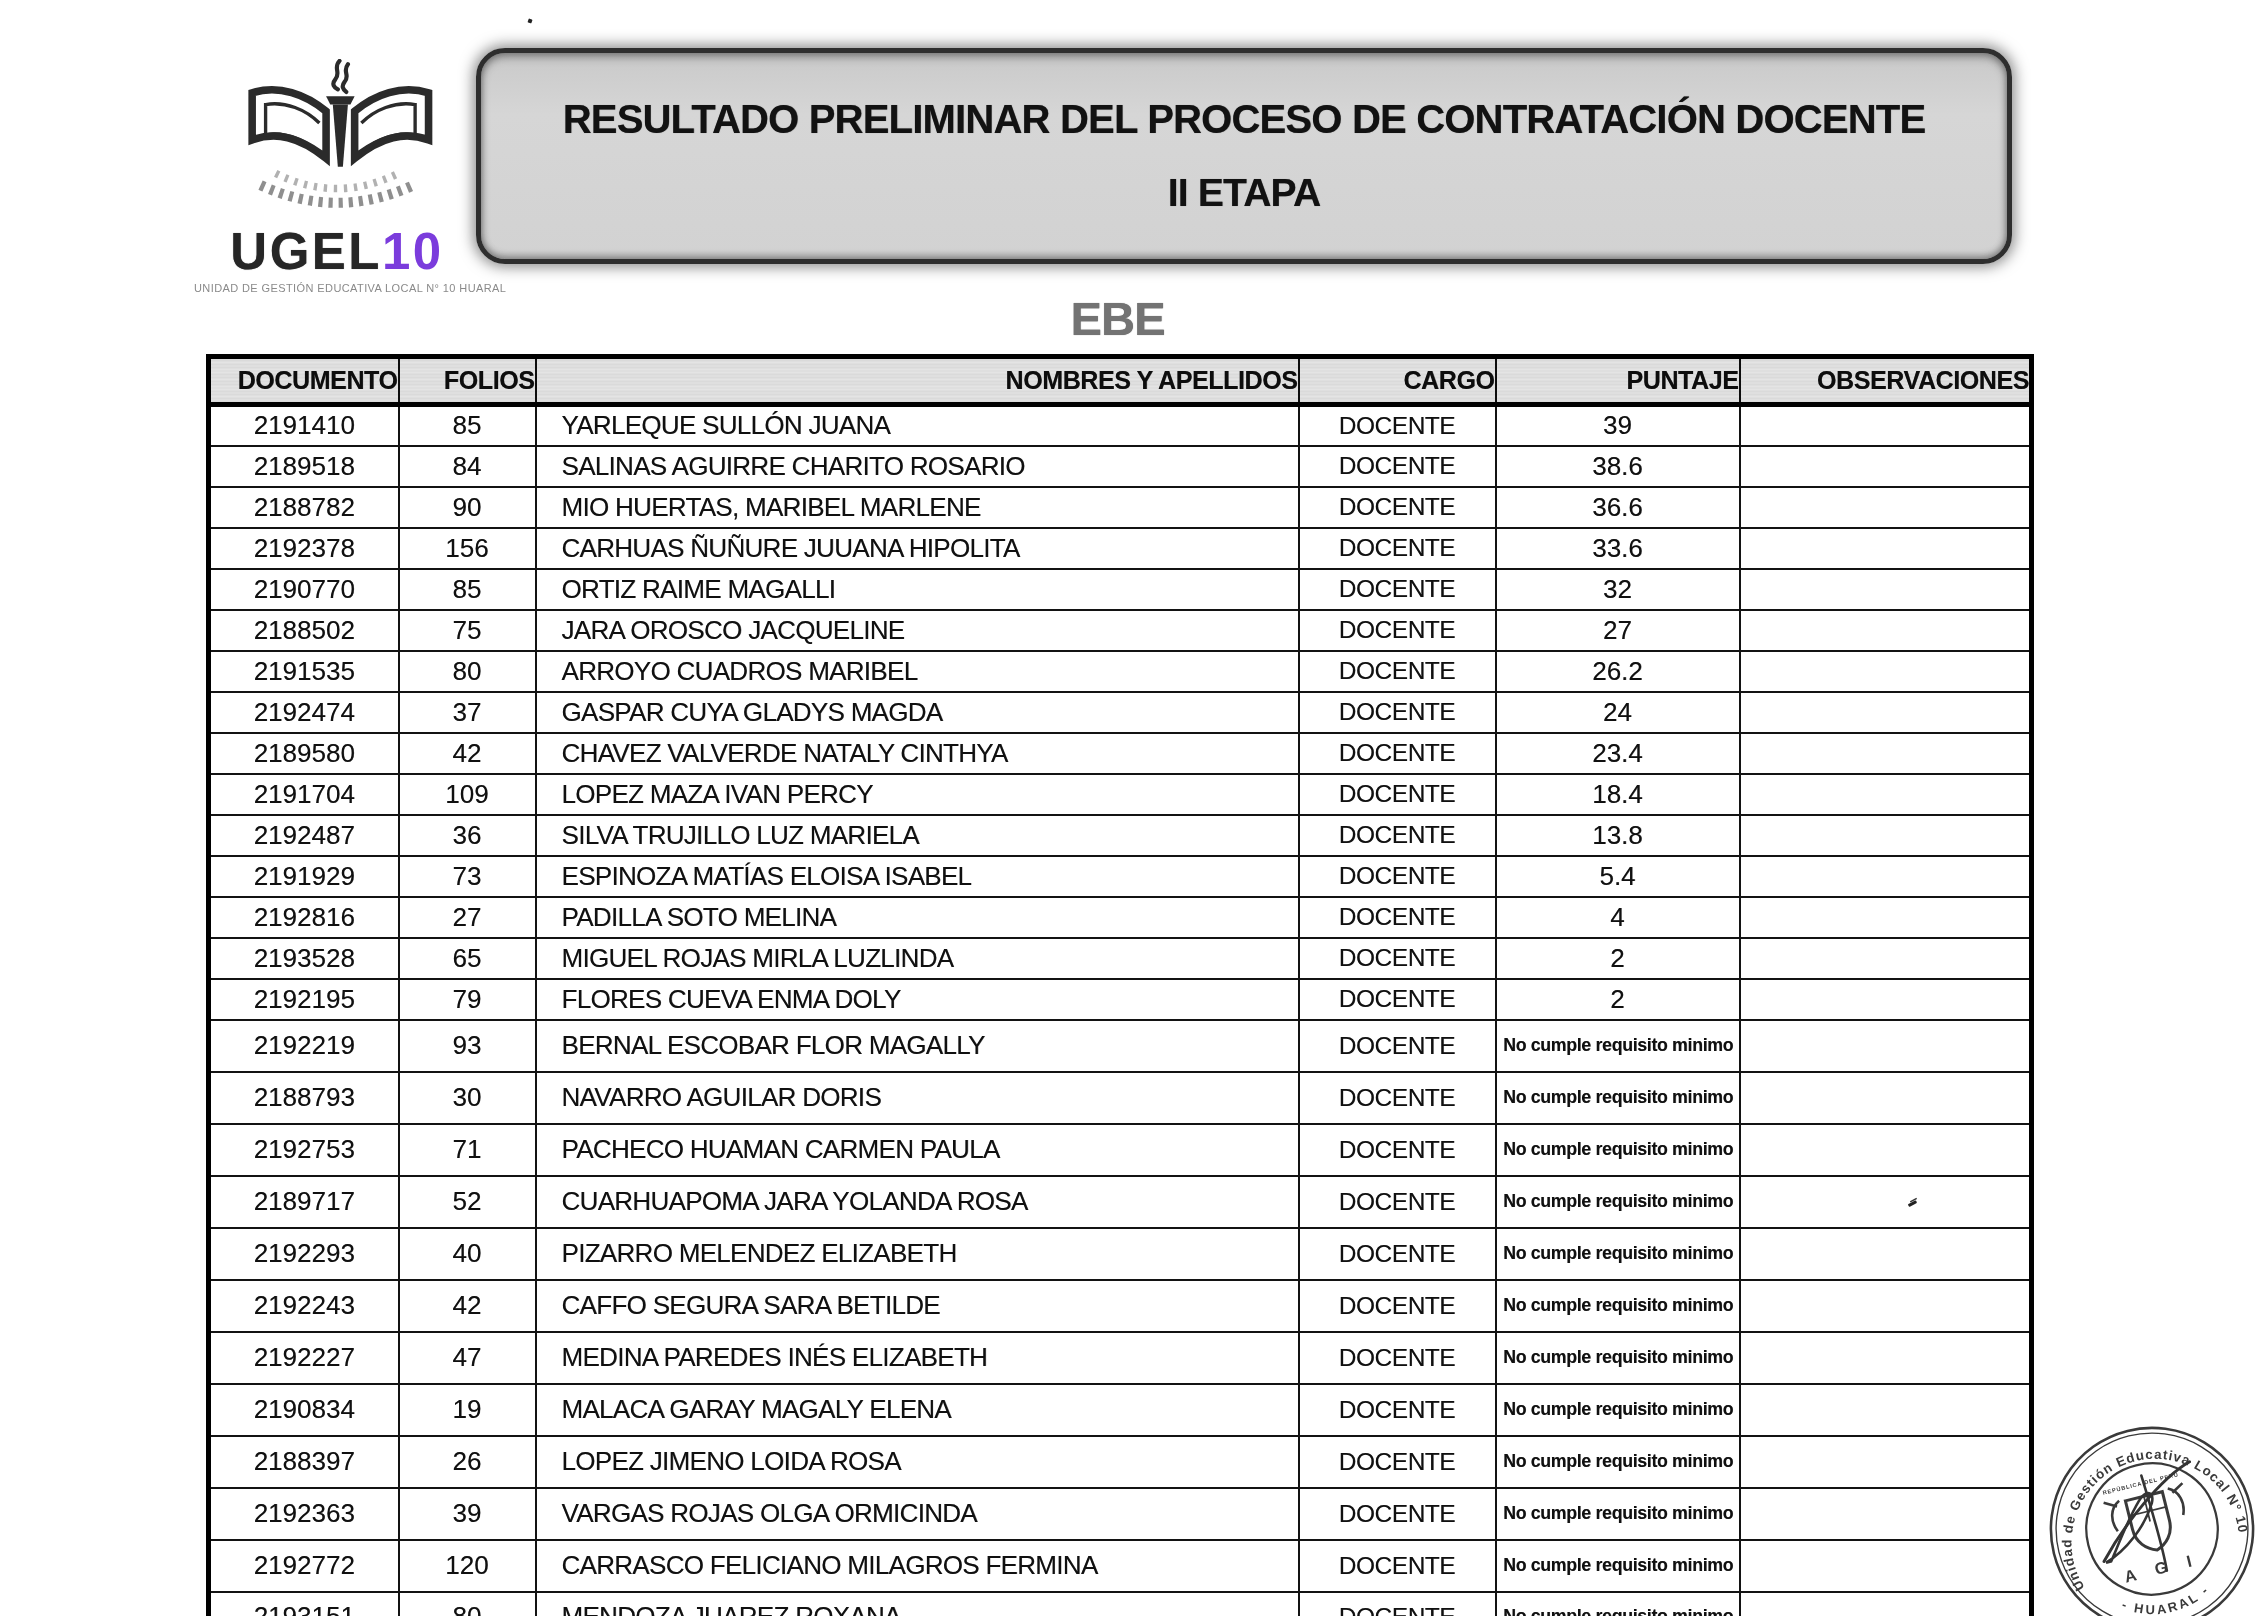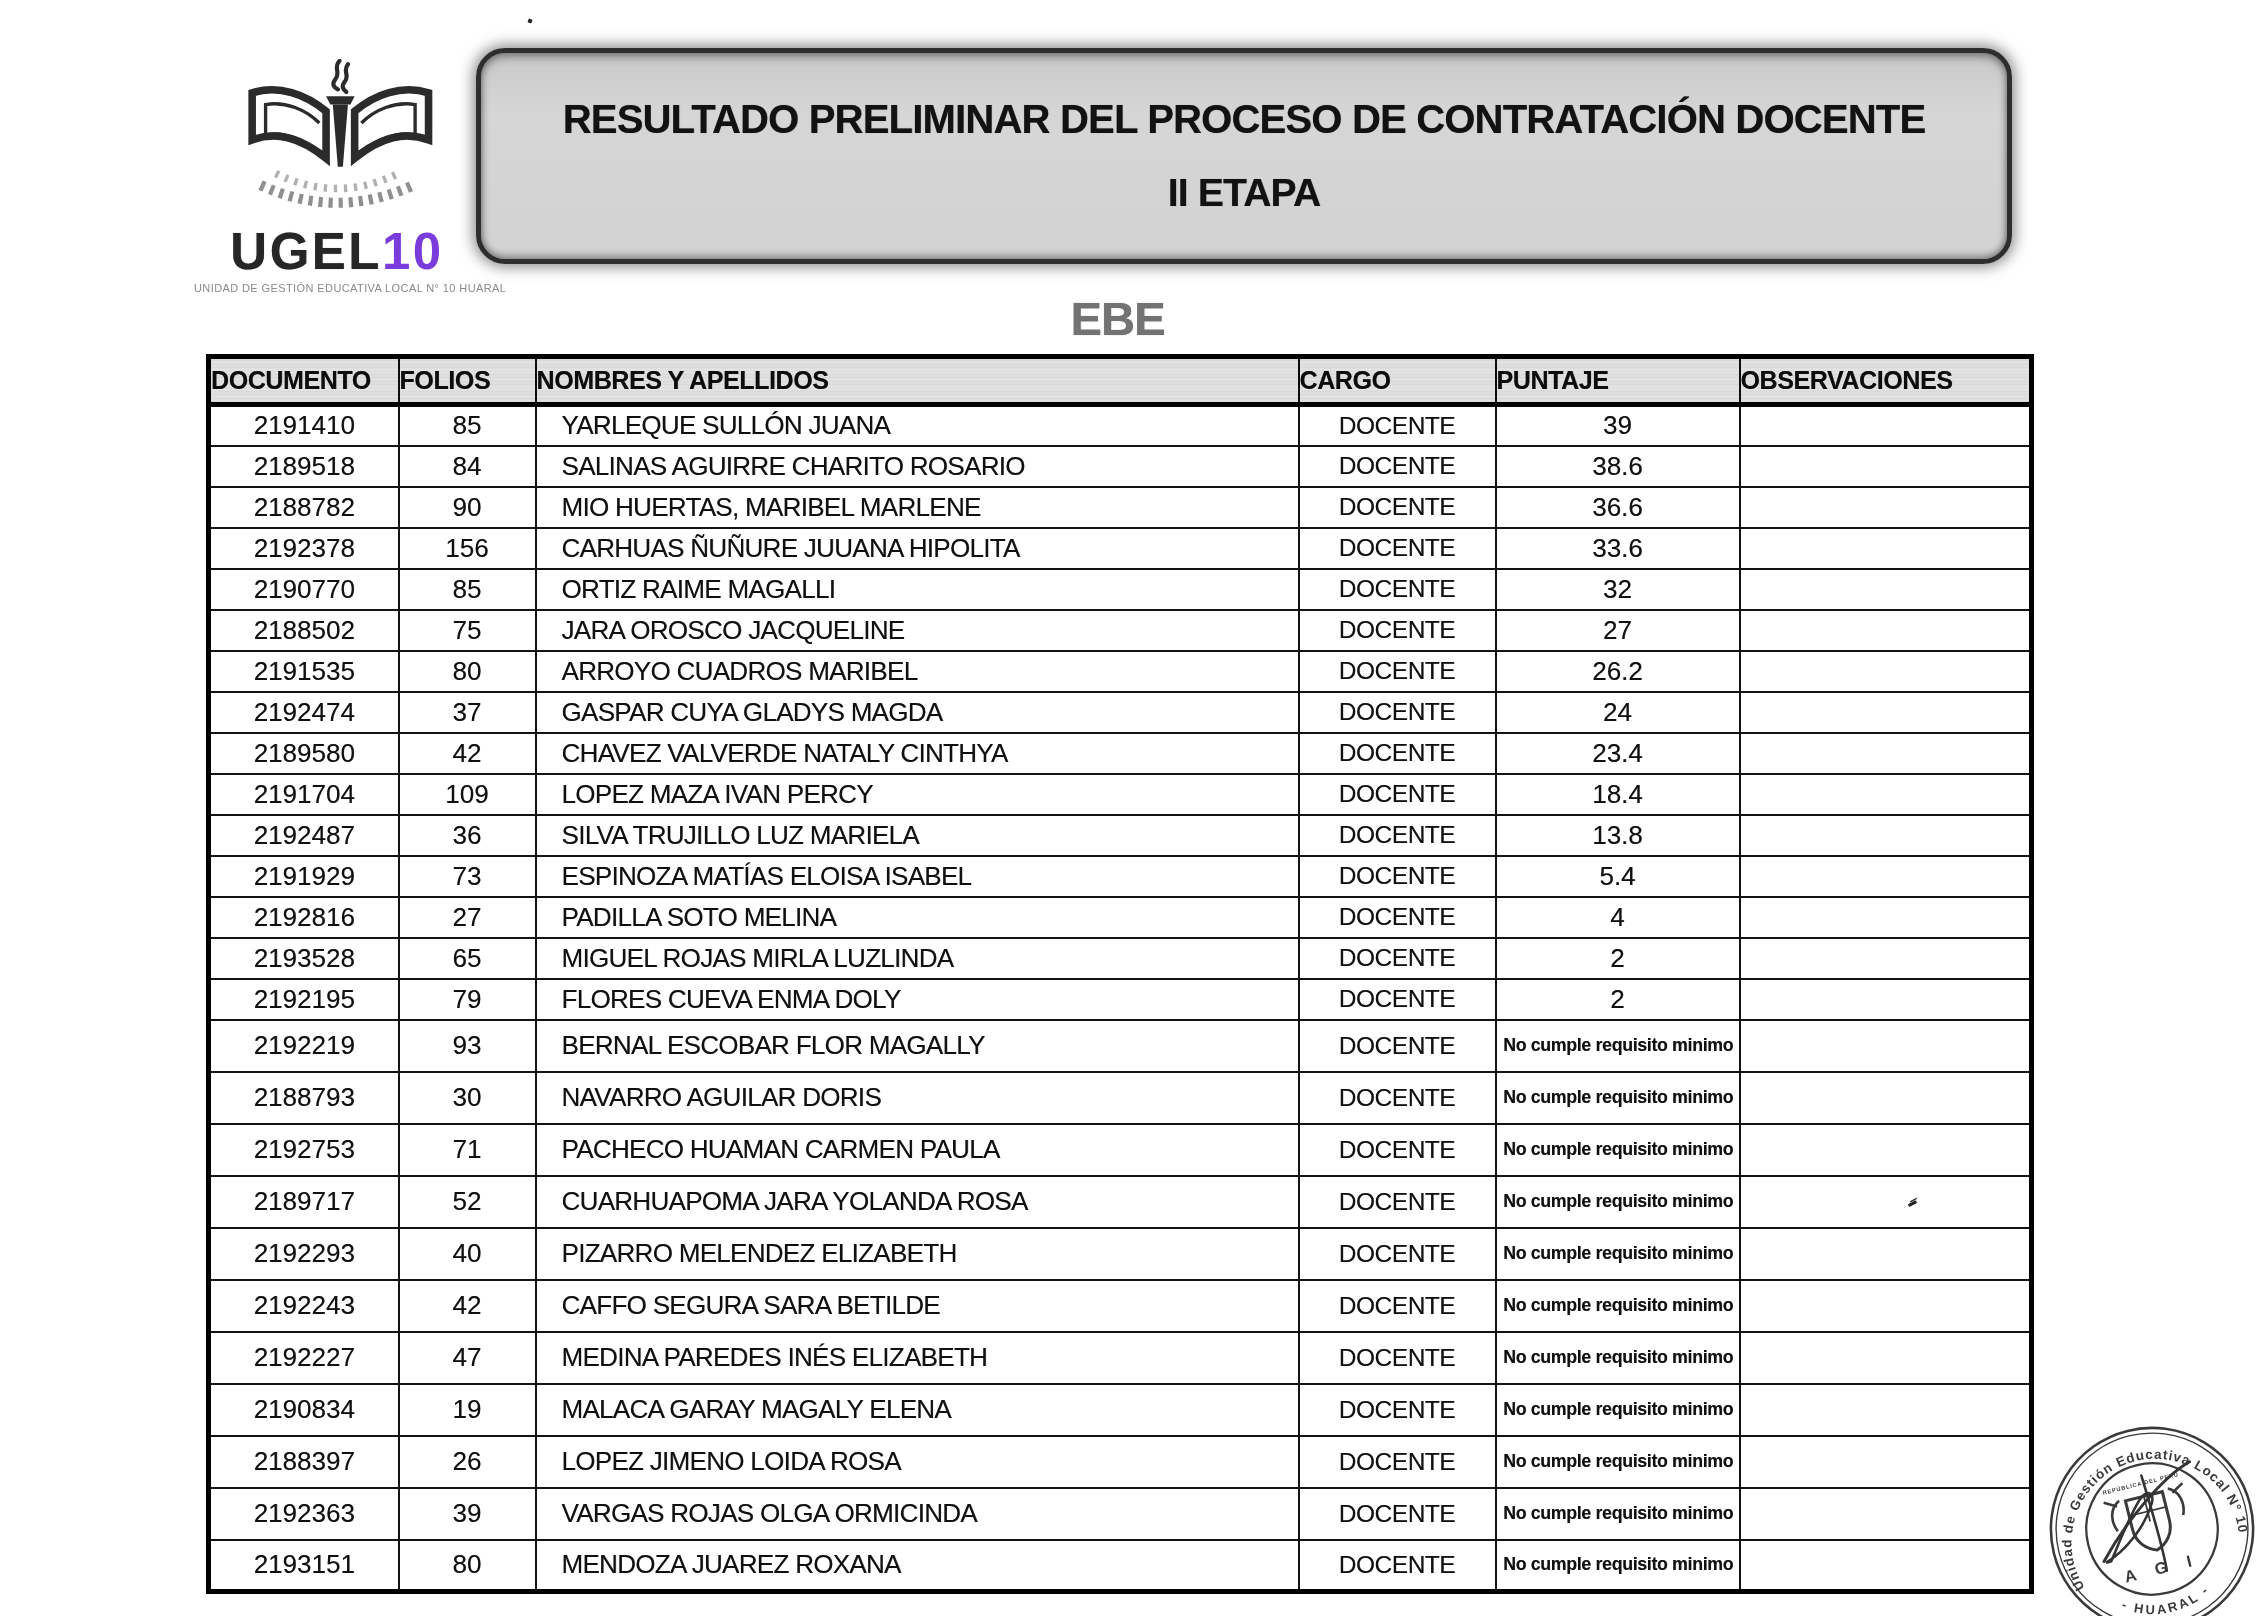--- a/index.html
+++ b/index.html
@@ -38,21 +38,21 @@
          font-size:47px; font-weight:800; letter-spacing:-0.8px; color:#737373;
          text-shadow:0.4px 0.4px 0.8px rgba(0,0,0,.6); }
 
   
   #tblwrap { position:absolute; left:206px; top:354px; width:1823px; }
   table { border-collapse:collapse; table-layout:fixed; width:1823px;
           border:5px solid #000; }
   th {
     height:48px; background:#e3e3e3; font-size:25px; font-weight:700;
     border:2.5px solid #0d0d0d; border-bottom:5px solid #000;
-    text-align:left; color:#0d0d0d; letter-spacing:-0.4px;
+    text-align:right; color:#0d0d0d; letter-spacing:-0.4px;
     text-shadow:0.3px 0.3px 0.6px rgba(0,0,0,.5);
     background-image:repeating-linear-gradient(0deg, rgba(0,0,0,.04) 0 1.7px, rgba(255,255,255,.04) 1.7px 3.4px);
   }
   td {
     border:2.5px solid #131313; font-size:26px; color:#101010;
     padding:0 6.7px; white-space:nowrap; overflow:hidden;
     text-shadow:0.3px 0.3px 0.5px rgba(0,0,0,.45);
   }
   tr { height:41px; }
   tr.tall { height:52px; }
@@ -319,20 +319,28 @@
           </tr>
           <tr class="tall">
             <td class="c-doc">2192363</td>
             <td class="c-fol">39</td>
             <td class="c-nom">VARGAS ROJAS OLGA ORMICINDA</td>
             <td class="c-cargo">DOCENTE</td>
             <td class="c-punt punt-small">No cumple requisito minimo</td>
             <td class="c-obs"></td>
           </tr>
           <tr class="tall">
+            <td class="c-doc">2192772</td>
+            <td class="c-fol">120</td>
+            <td class="c-nom">CARRASCO FELICIANO MILAGROS FERMINA</td>
+            <td class="c-cargo">DOCENTE</td>
+            <td class="c-punt punt-small">No cumple requisito minimo</td>
+            <td class="c-obs"></td>
+          </tr>
+          <tr class="tall">
             <td class="c-doc">2193151</td>
             <td class="c-fol">80</td>
             <td class="c-nom">MENDOZA JUAREZ ROXANA</td>
             <td class="c-cargo">DOCENTE</td>
             <td class="c-punt punt-small">No cumple requisito minimo</td>
             <td class="c-obs"></td>
           </tr>
         </tbody>
     </table>
   </div>

